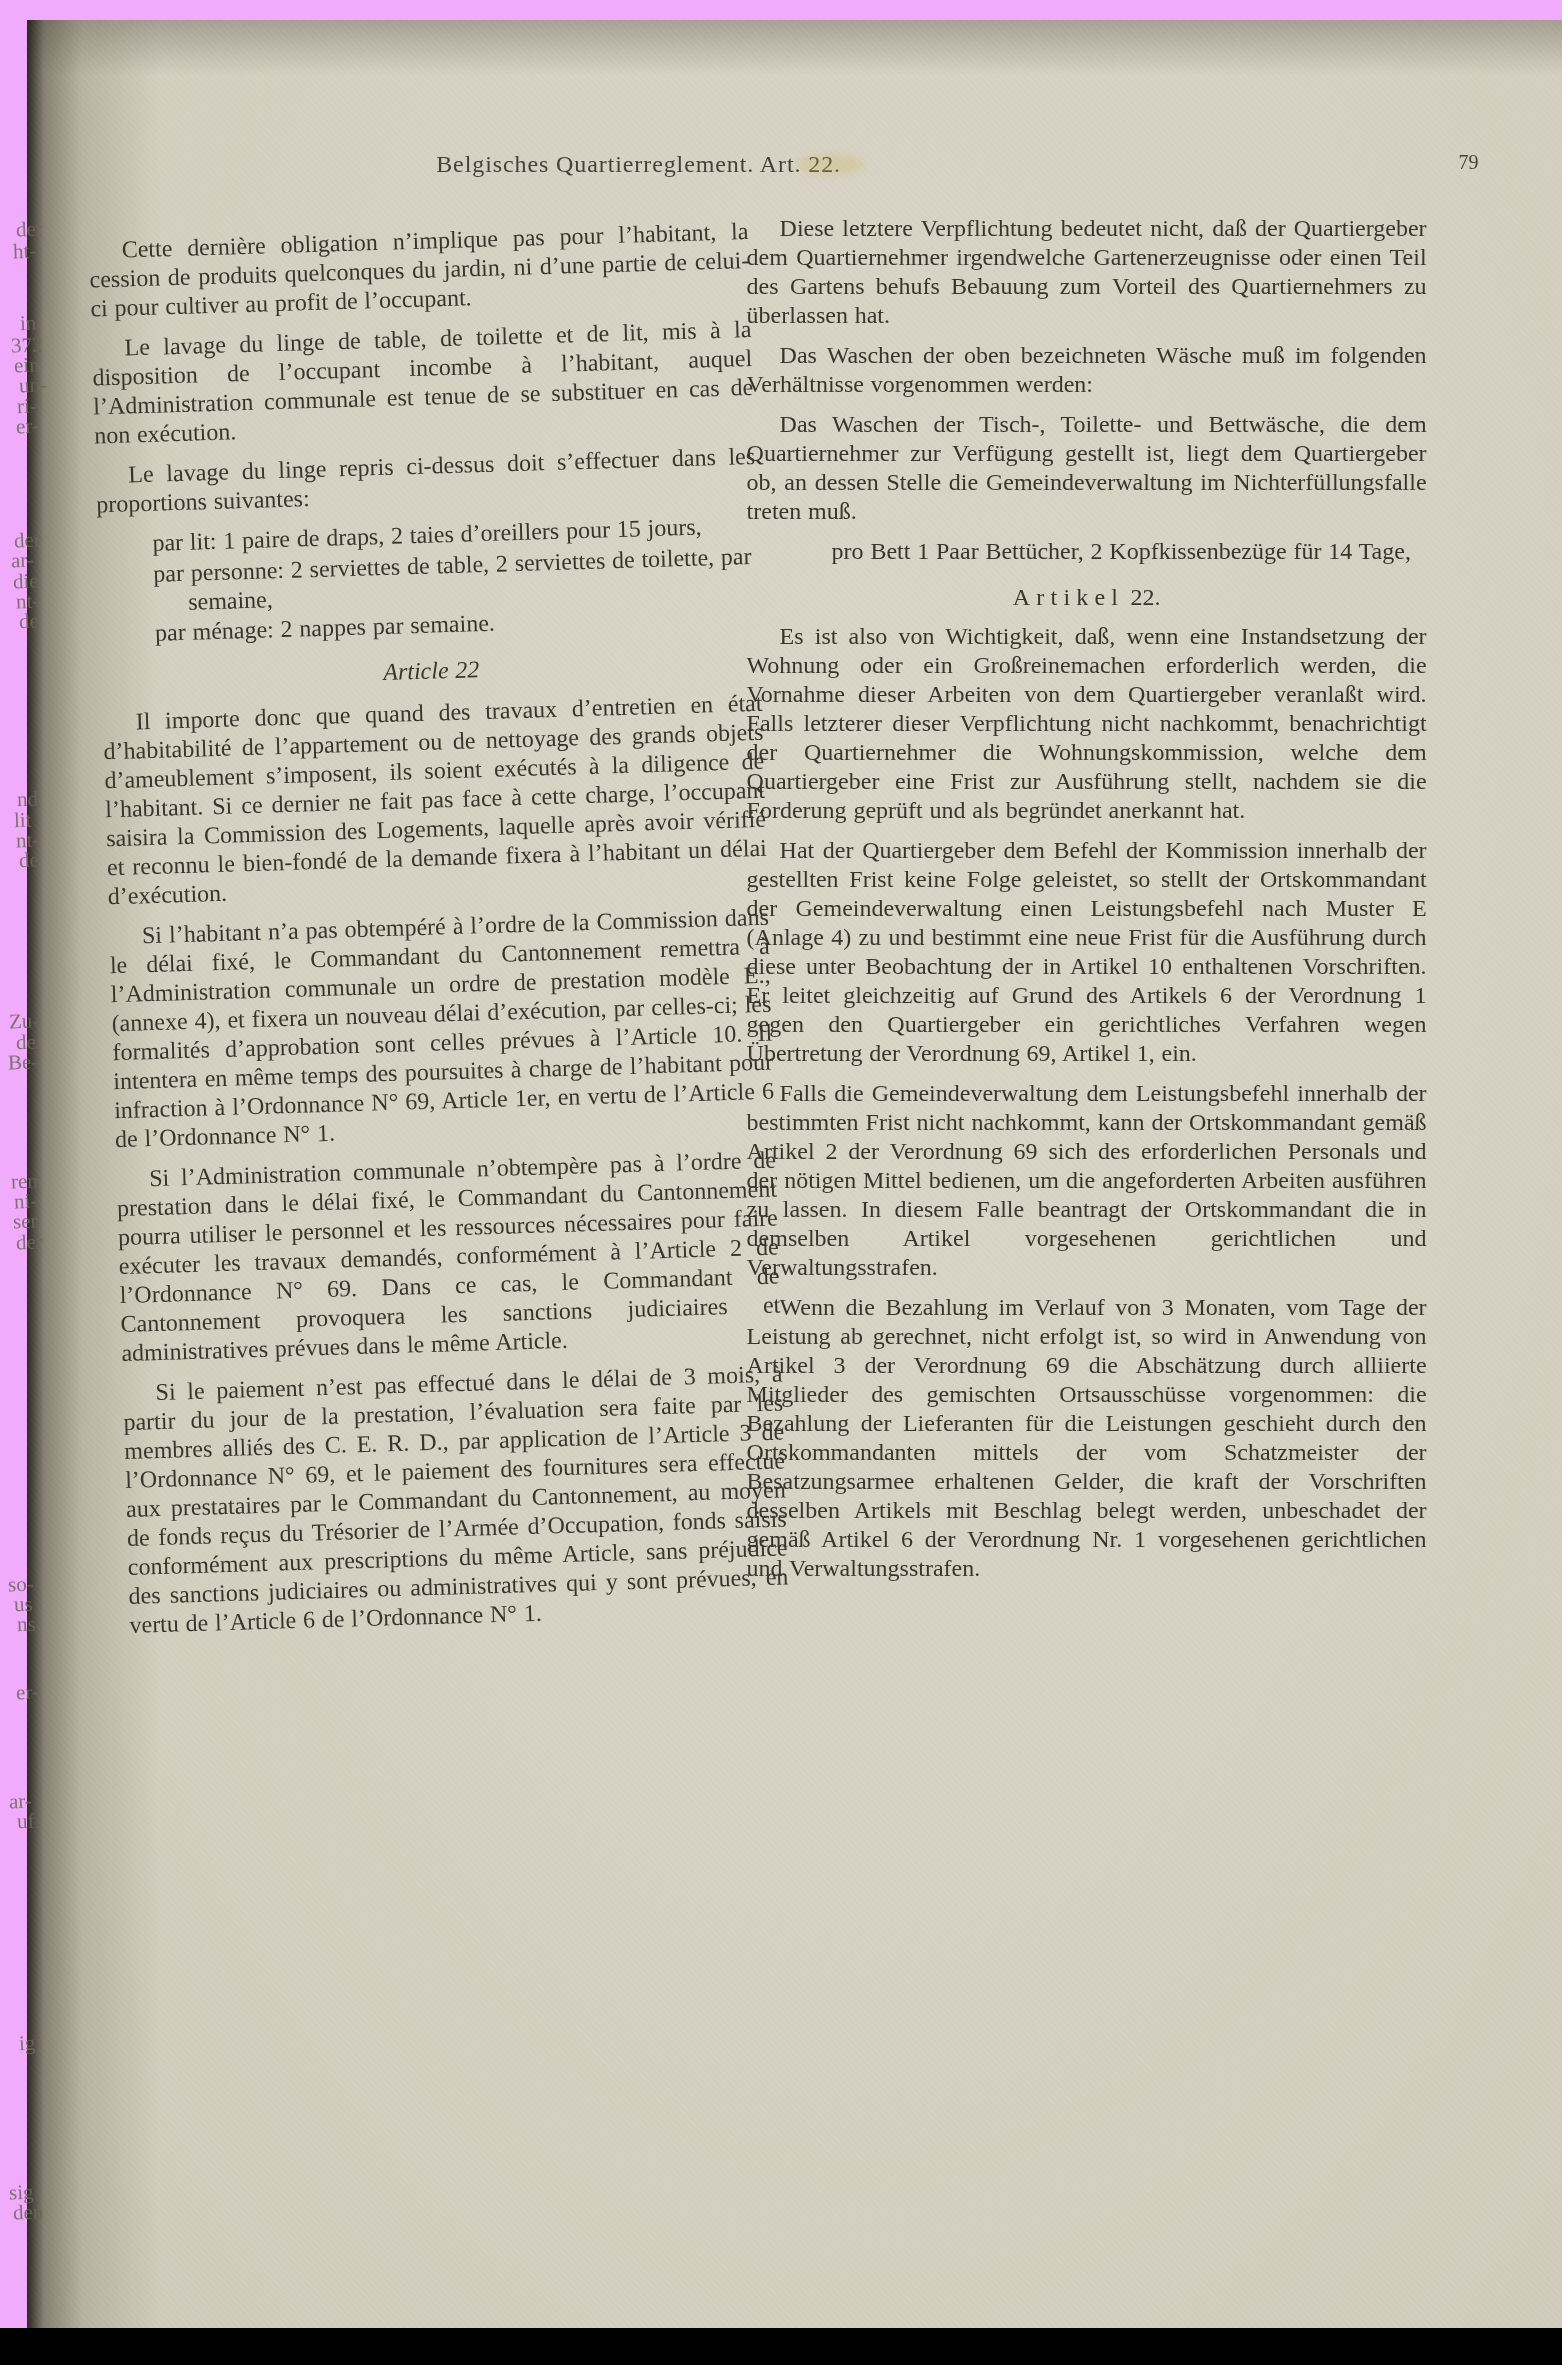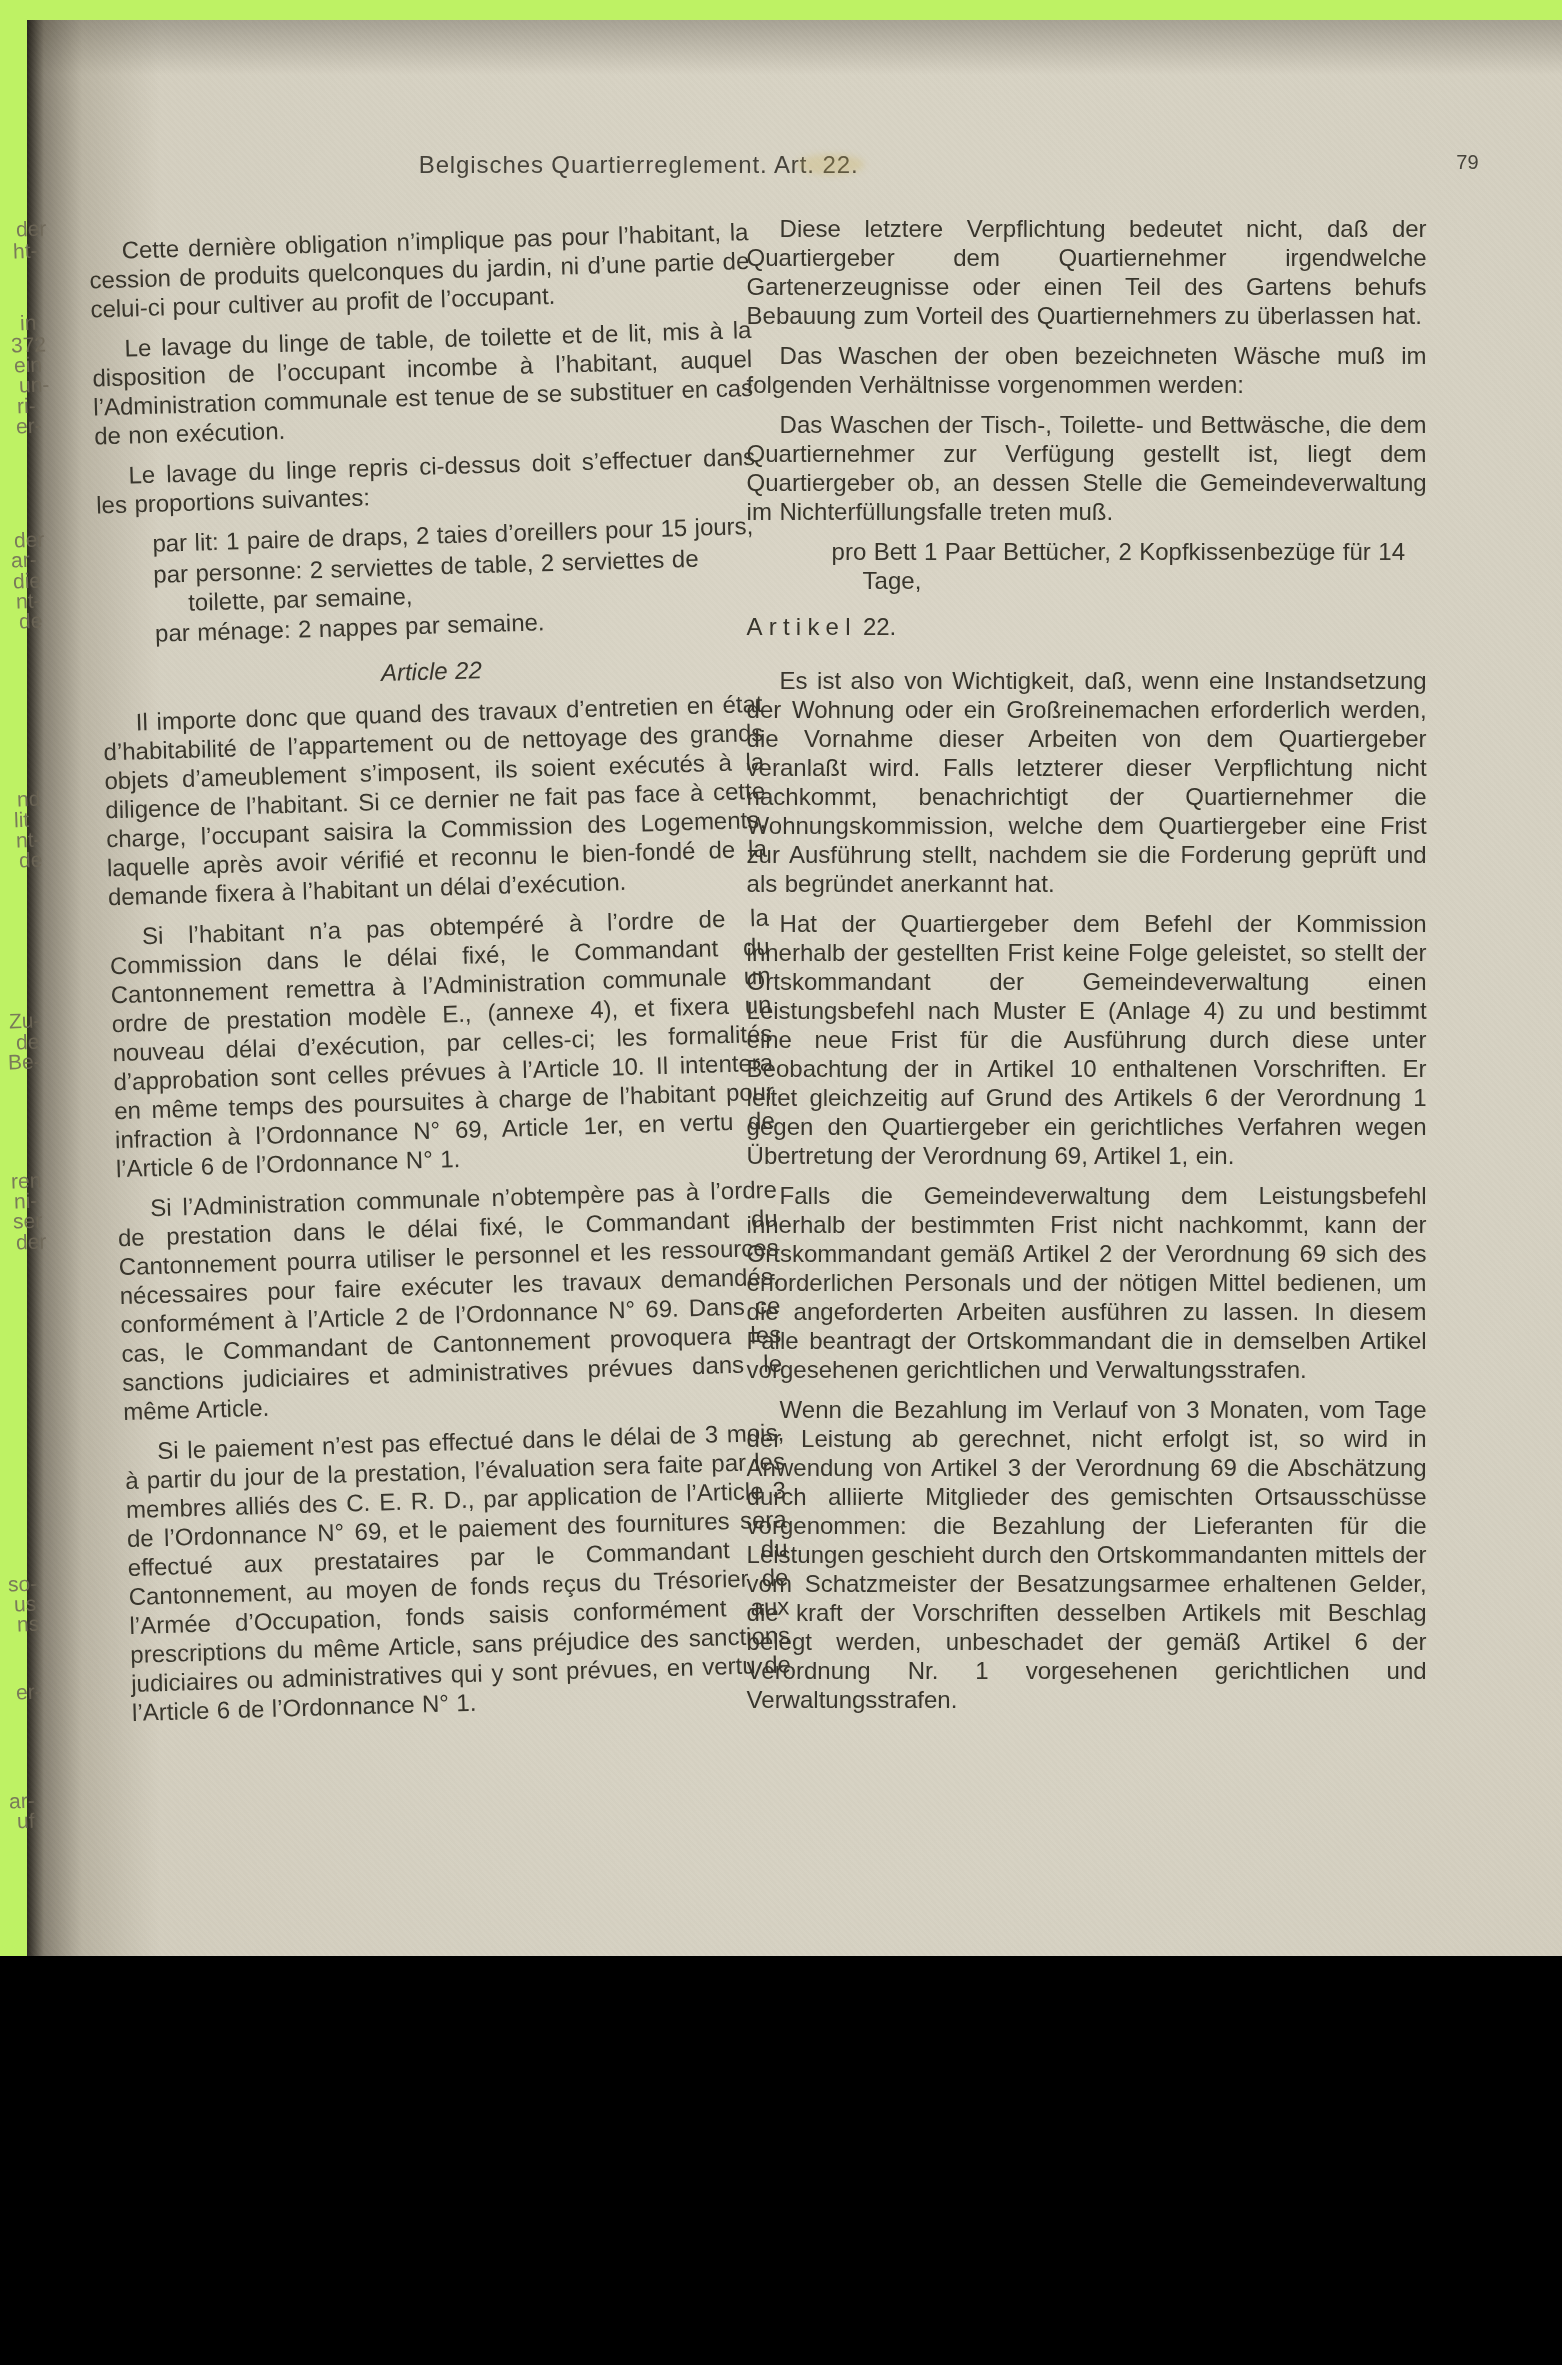--- a/index.html
+++ b/index.html
@@ -1,18 +1,18 @@
 <!DOCTYPE html>
 <html style="font-size:12.5px"><head>
 <meta charset="utf-8">
 <title>Scanned book page</title>
 <style>
   html,body{margin:0;padding:0;background:#000;}
-  .scan{position:relative;width:1562px;height:1956px;background:#bef264;overflow:hidden;
-        font-family:Liberation Sans, sans-serif;}
+  .scan{position:relative;width:1562px;height:2328px;background:#f0abfc;overflow:hidden;
+        font-family:Liberation Serif, serif;}
   .page{position:absolute;left:26.6px;top:20.3px;width:1536px;height:2345px;background-color:#d6d1c2;
         background:
           linear-gradient(90deg, rgba(25,22,16,0.9) 0px, rgba(74,67,53,0.55) 17px, rgba(120,112,92,0.28) 55px, rgba(0,0,0,0) 133px),
           linear-gradient(180deg, rgba(55,50,40,0.30) 0px, rgba(0,0,0,0) 55px),
           radial-gradient(ellipse at 55% 35%, #dbd6c7 0%, #d6d1c2 55%, #cfcaba 100%);}
   .texture{position:absolute;inset:0;pointer-events:none;
         background:repeating-linear-gradient(47deg, rgba(0,0,0,0.012) 0 2.3px, rgba(255,255,255,0.01) 2.3px 4.7px);}
   .running-header{position:absolute;left:125px;right:437px;top:131px;text-align:center;
         font-size:24px;letter-spacing:0.9px;color:#45423a;}
   .pagenum{position:absolute;right:84px;top:131px;font-size:20px;color:#45423a;}
@@ -21,21 +21,21 @@
   .col{position:absolute;font-size:24px;line-height:29px;color:#38352c;text-align:justify;
         word-spacing:0.8px;hyphens:auto;-webkit-hyphens:auto;}
   .col-left{left:61px;top:197px;width:660px;transform:rotate(-1.7deg);transform-origin:100% 0;}
   .col-right{left:720px;top:194px;width:680px;}
   .para{margin:0 0 11px 0;text-indent:33px;}
   .list{margin:1.6px 0 7.8px 0;}
   .li{margin:0 0 1.6px 55px;padding-left:34px;text-indent:-34px;text-align:left;}
   .col-right .li{margin-left:85px;padding-left:31px;text-indent:-31px;}
   .heading-fr{margin:17px 0 12.5px 0;font-size:24px;font-weight:normal;font-style:italic;
         text-align:center;text-indent:0;}
-  .heading-de{margin:17px 0 25px 0;font-size:24px;font-weight:normal;text-indent:0;}
+  .heading-de{margin:17px 0 10px 0;font-size:24px;font-weight:normal;text-align:center;text-indent:0;}
   .heading-de .sp{letter-spacing:6.2px;margin-right:6.2px;}
   .gutter{position:absolute;left:0;top:0;width:75px;height:2366px;overflow:hidden;pointer-events:none;}
   .frag{position:absolute;font-size:21px;color:#6e6758;transform:rotate(-2deg);opacity:0.85;}
 </style>
 </head>
 <body>
 
 <div class="scan">
 
   <div class="page">

